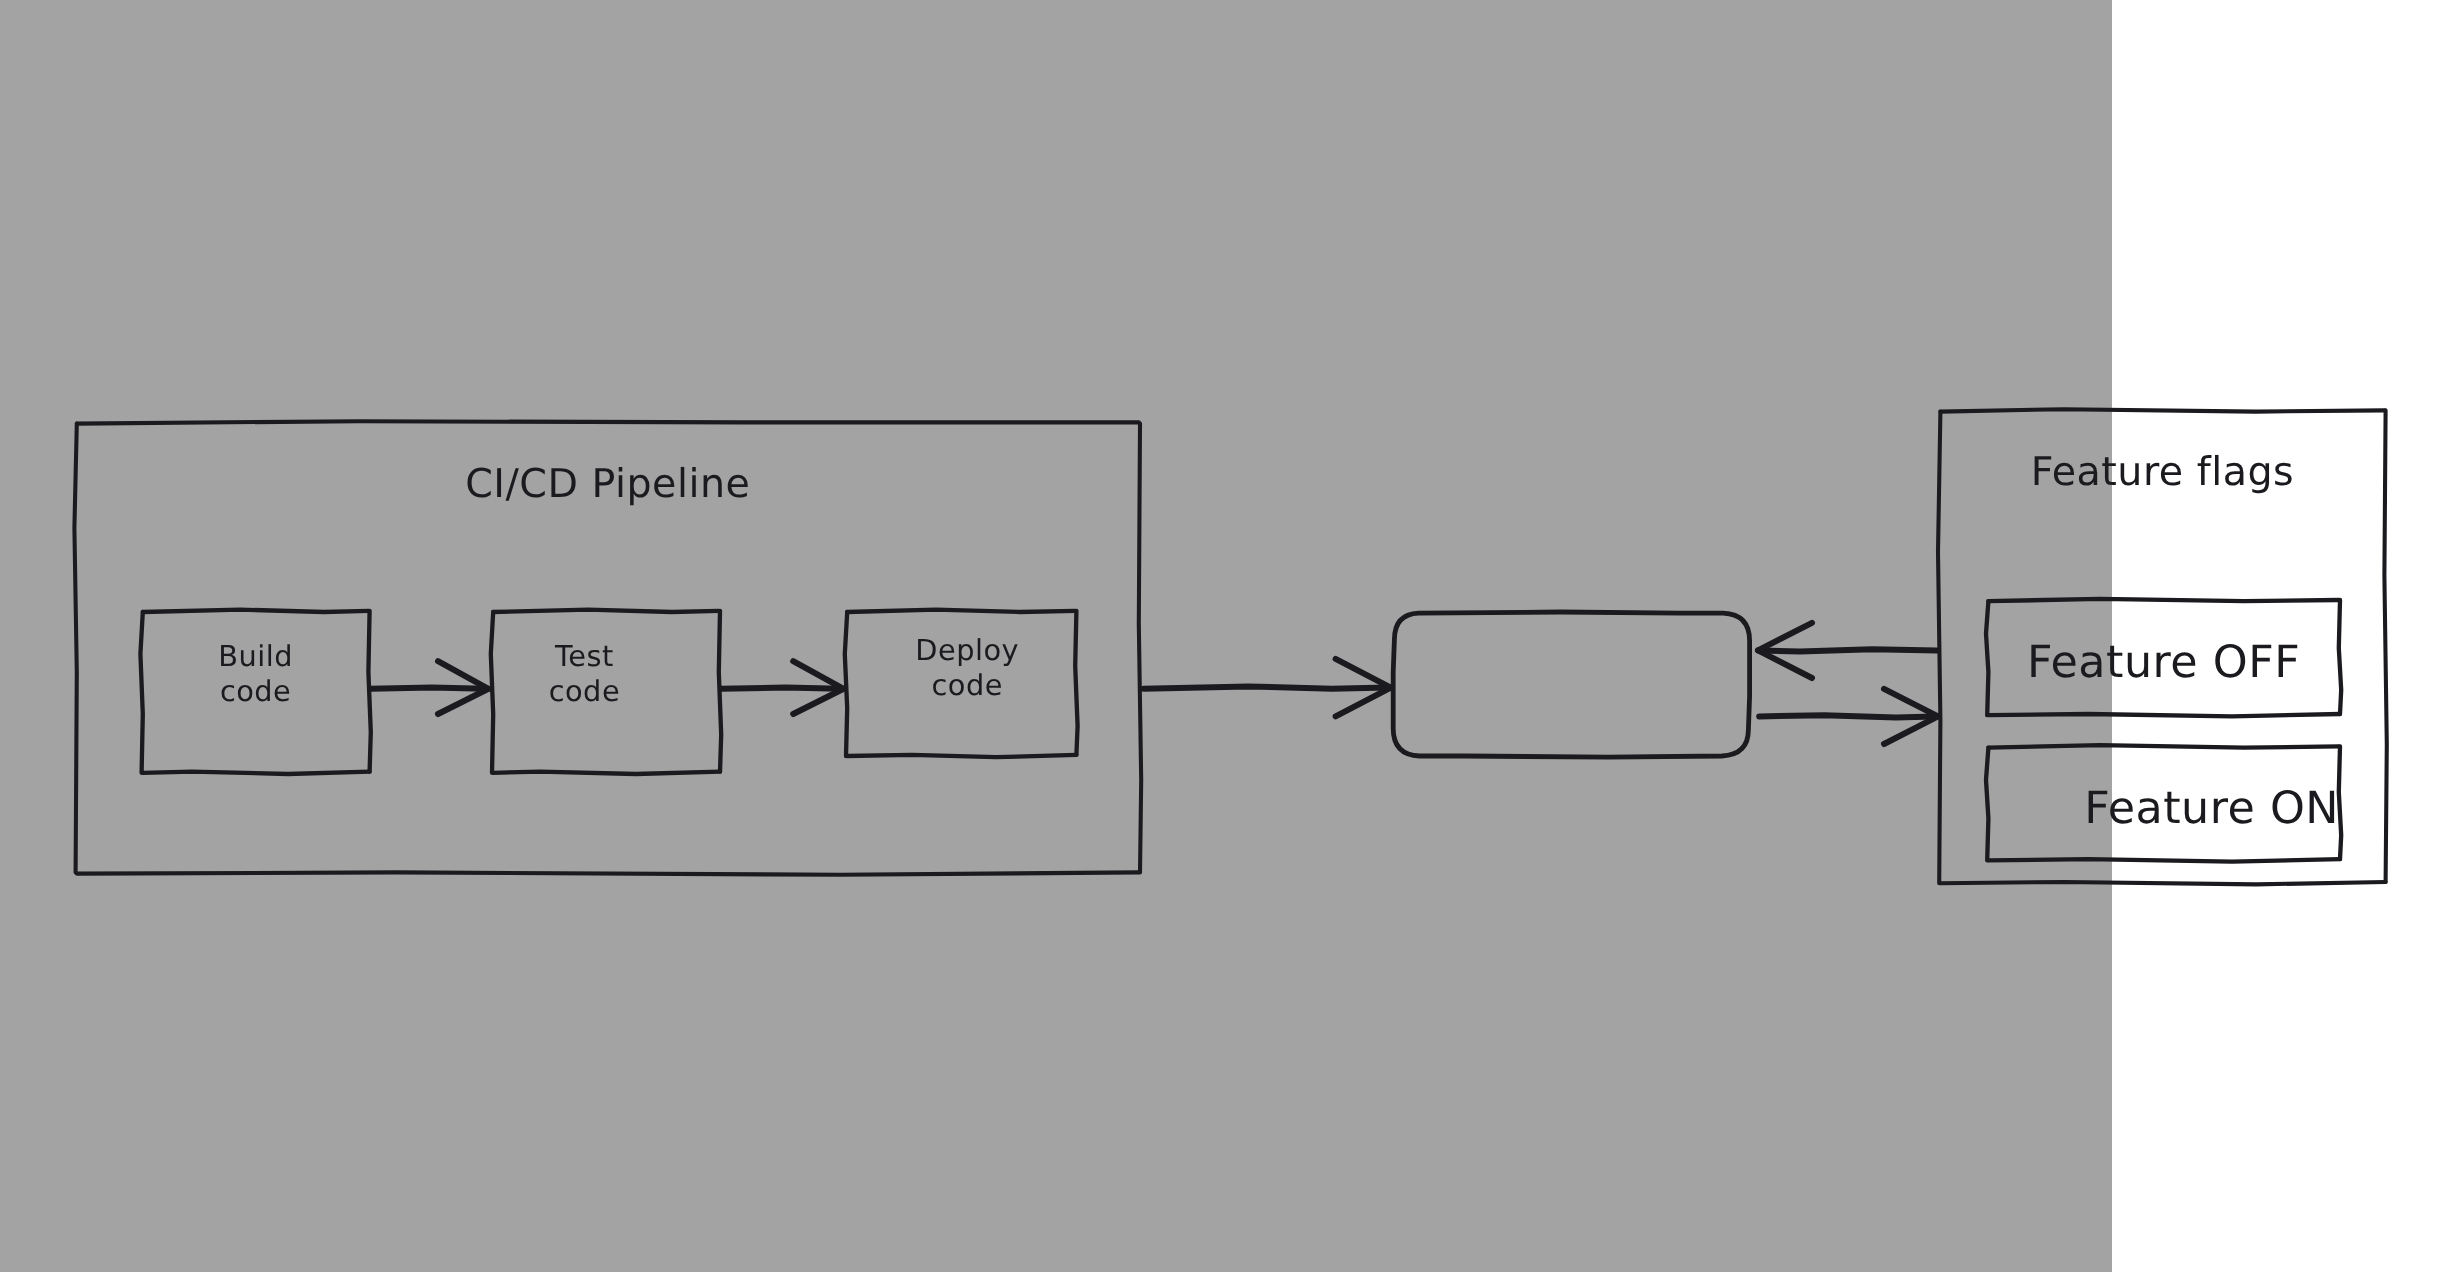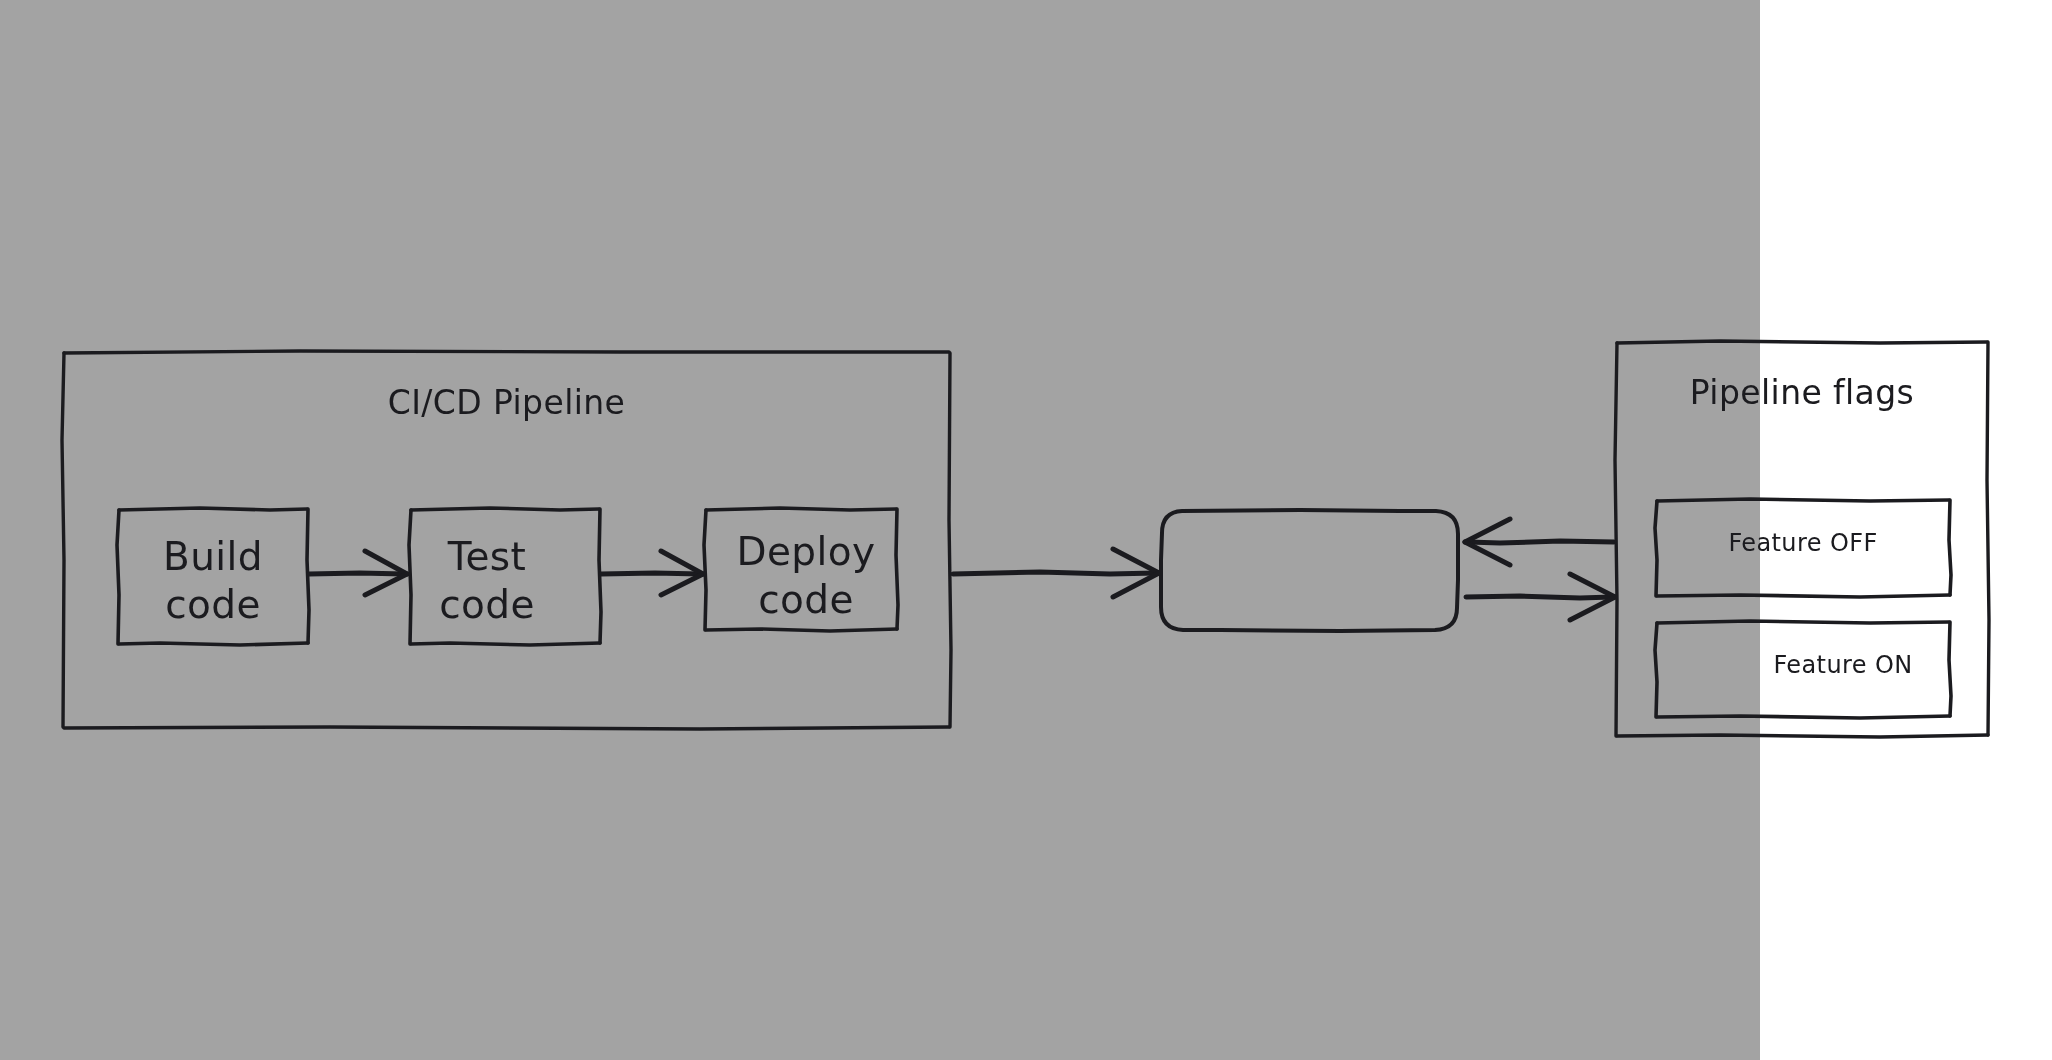--- a/index.html
+++ b/index.html
@@ -34,24 +34,24 @@
     text-align: center;
     line-height: 1.22;
     white-space: pre;
     letter-spacing: 0.4px;
     user-select: none;
   }
   .label.title {
     font-size: 33px;
   }
   .label.node {
-    font-size: 39px;
+    font-size: 24px;
   }
   .label.flag {
-    font-size: 24px;
+    font-size: 37px;
     text-align: center;
   }
   .hit {
     position: absolute;
   }
 </style>
 </head>
 <body>
 
 <div id="canvas">
@@ -156,21 +156,21 @@
   <div class="label node" style="left:118px; top:533px; width:190px;">Build
 code</div>
 
   <div class="label node" style="left:392px; top:533px; width:190px;">Test
 code</div>
 
   <div class="label node" style="left:710px; top:528px; width:192px;">Deploy
 code</div>
 
 
-  <div class="label title" style="left:1616px; top:373px; width:372px;">Pipeline flags</div>
+  <div class="label title" style="left:1616px; top:373px; width:372px;">Feature flags</div>
 
   <div class="label flag" style="left:1656px; top:529px; width:294px;">Feature OFF</div>
 
   <div class="label flag" style="left:1656px; top:651px; width:294px;padding-left:40px;">Feature ON</div>
 
   <div class="hit" style="left:63px; top:351px; width:887px; height:377px;"></div>
   <div class="hit" style="left:118px; top:508px; width:190px; height:136px;"></div>
   <div class="hit" style="left:410px; top:508px; width:190px; height:136px;"></div>
   <div class="hit" style="left:705px; top:508px; width:192px; height:122px;"></div>
   <div class="hit" style="left:1161px; top:510px; width:297px; height:120px;"></div>

